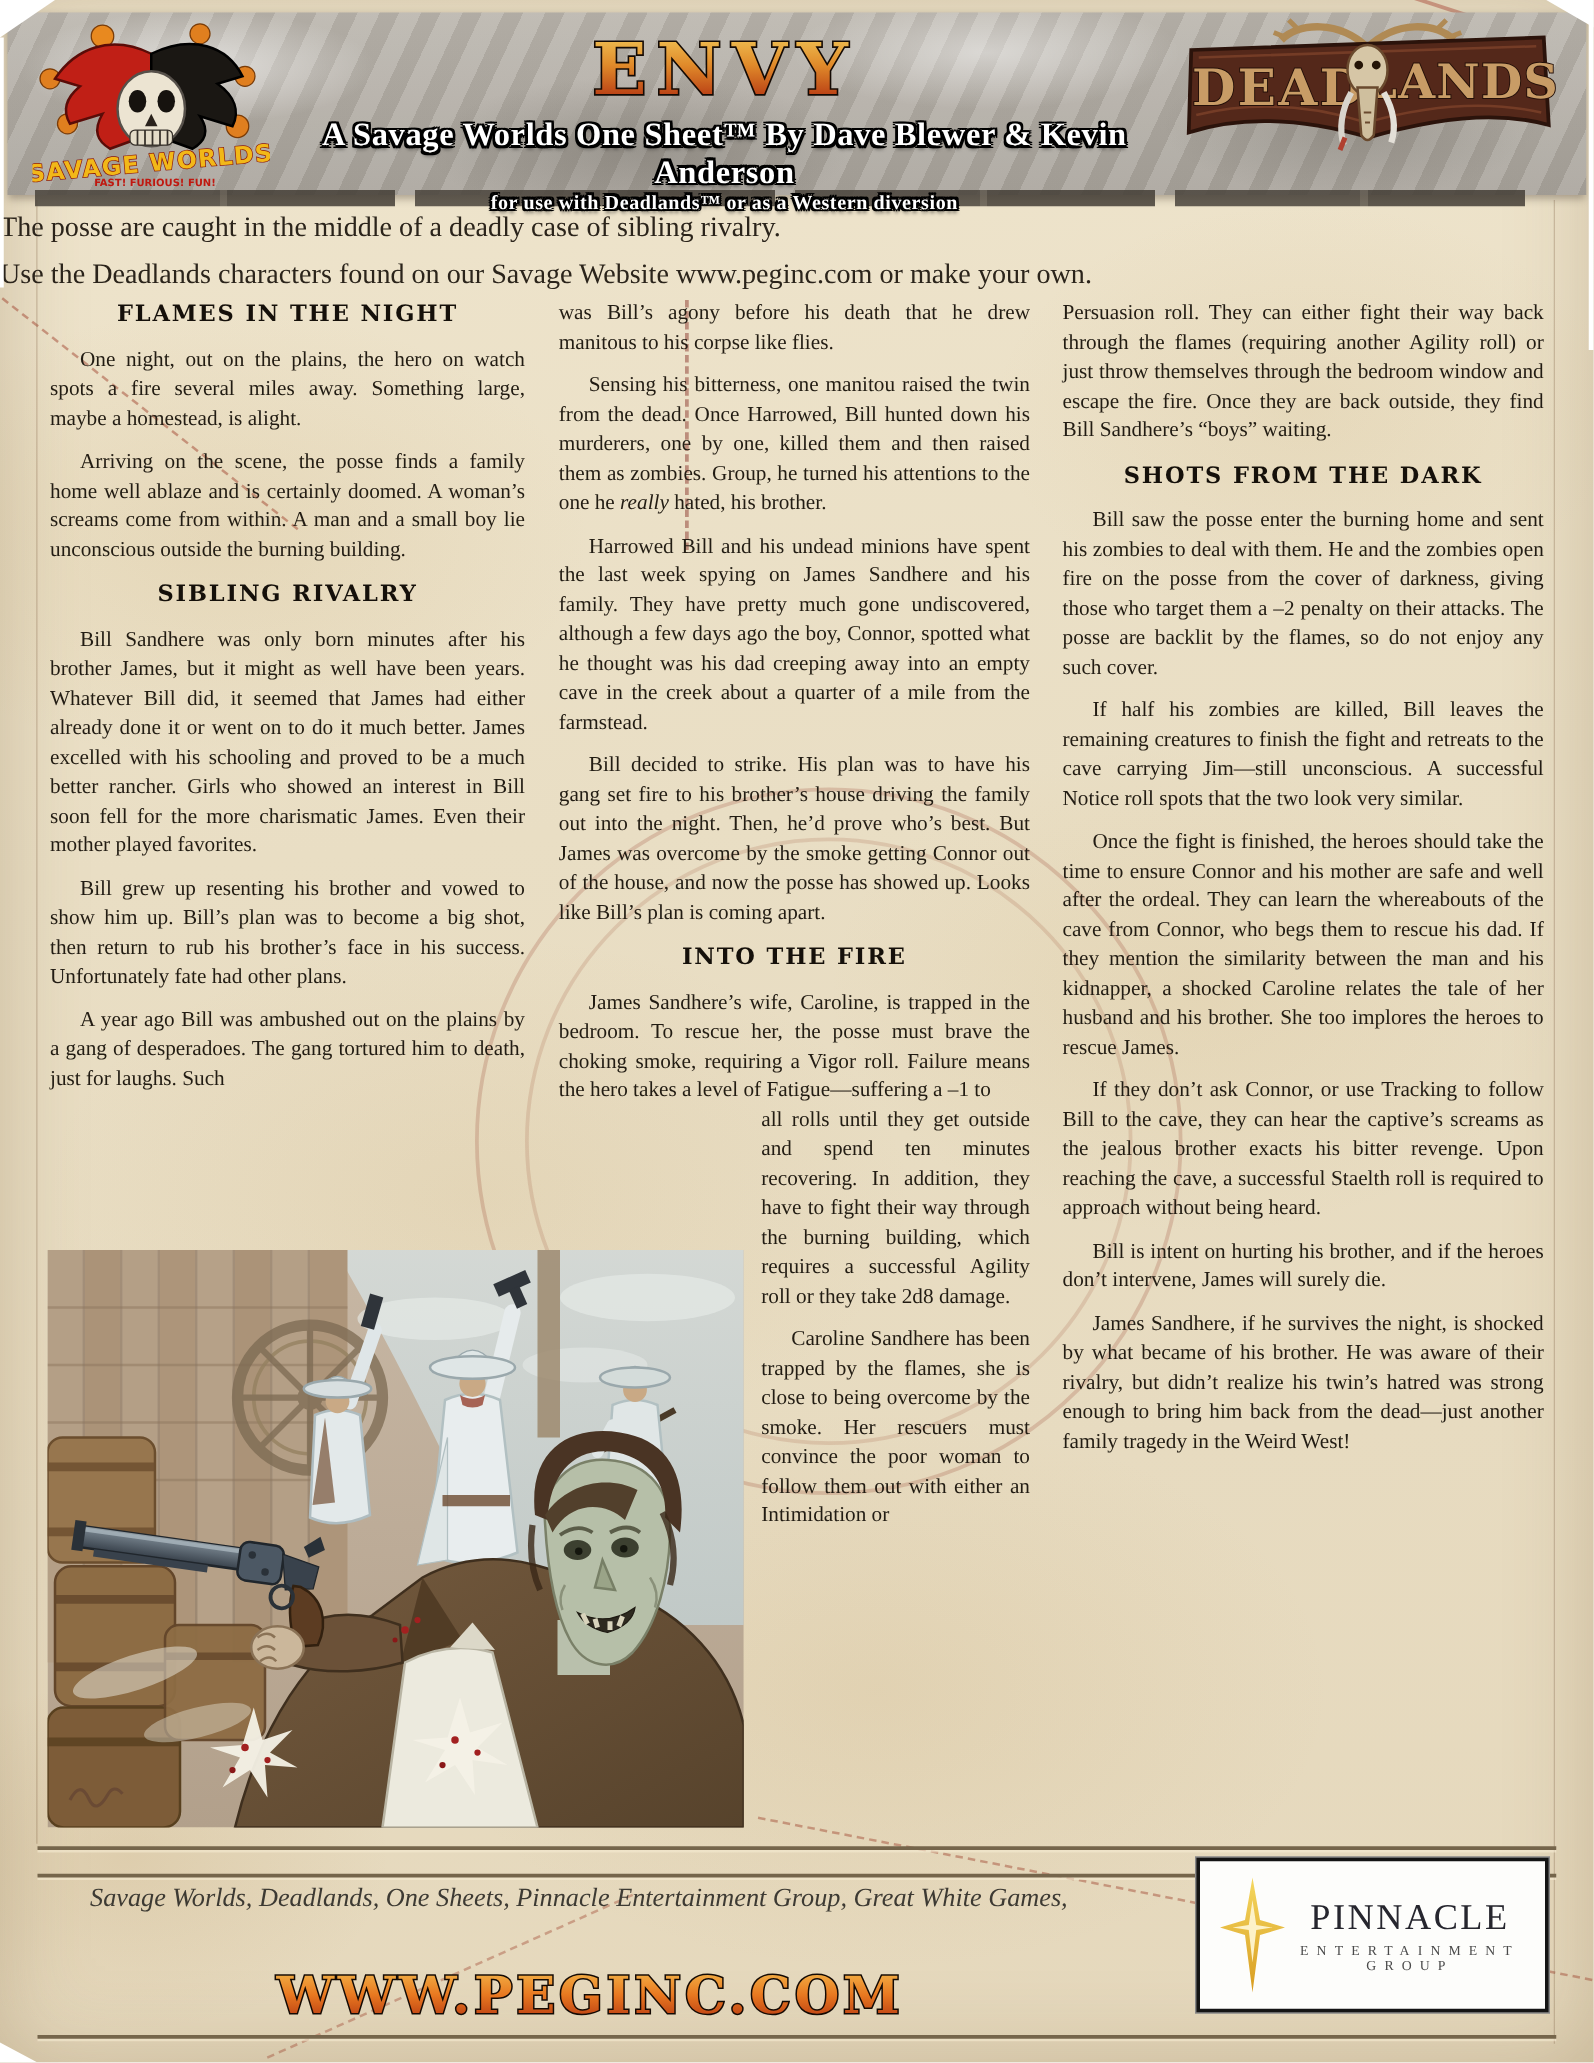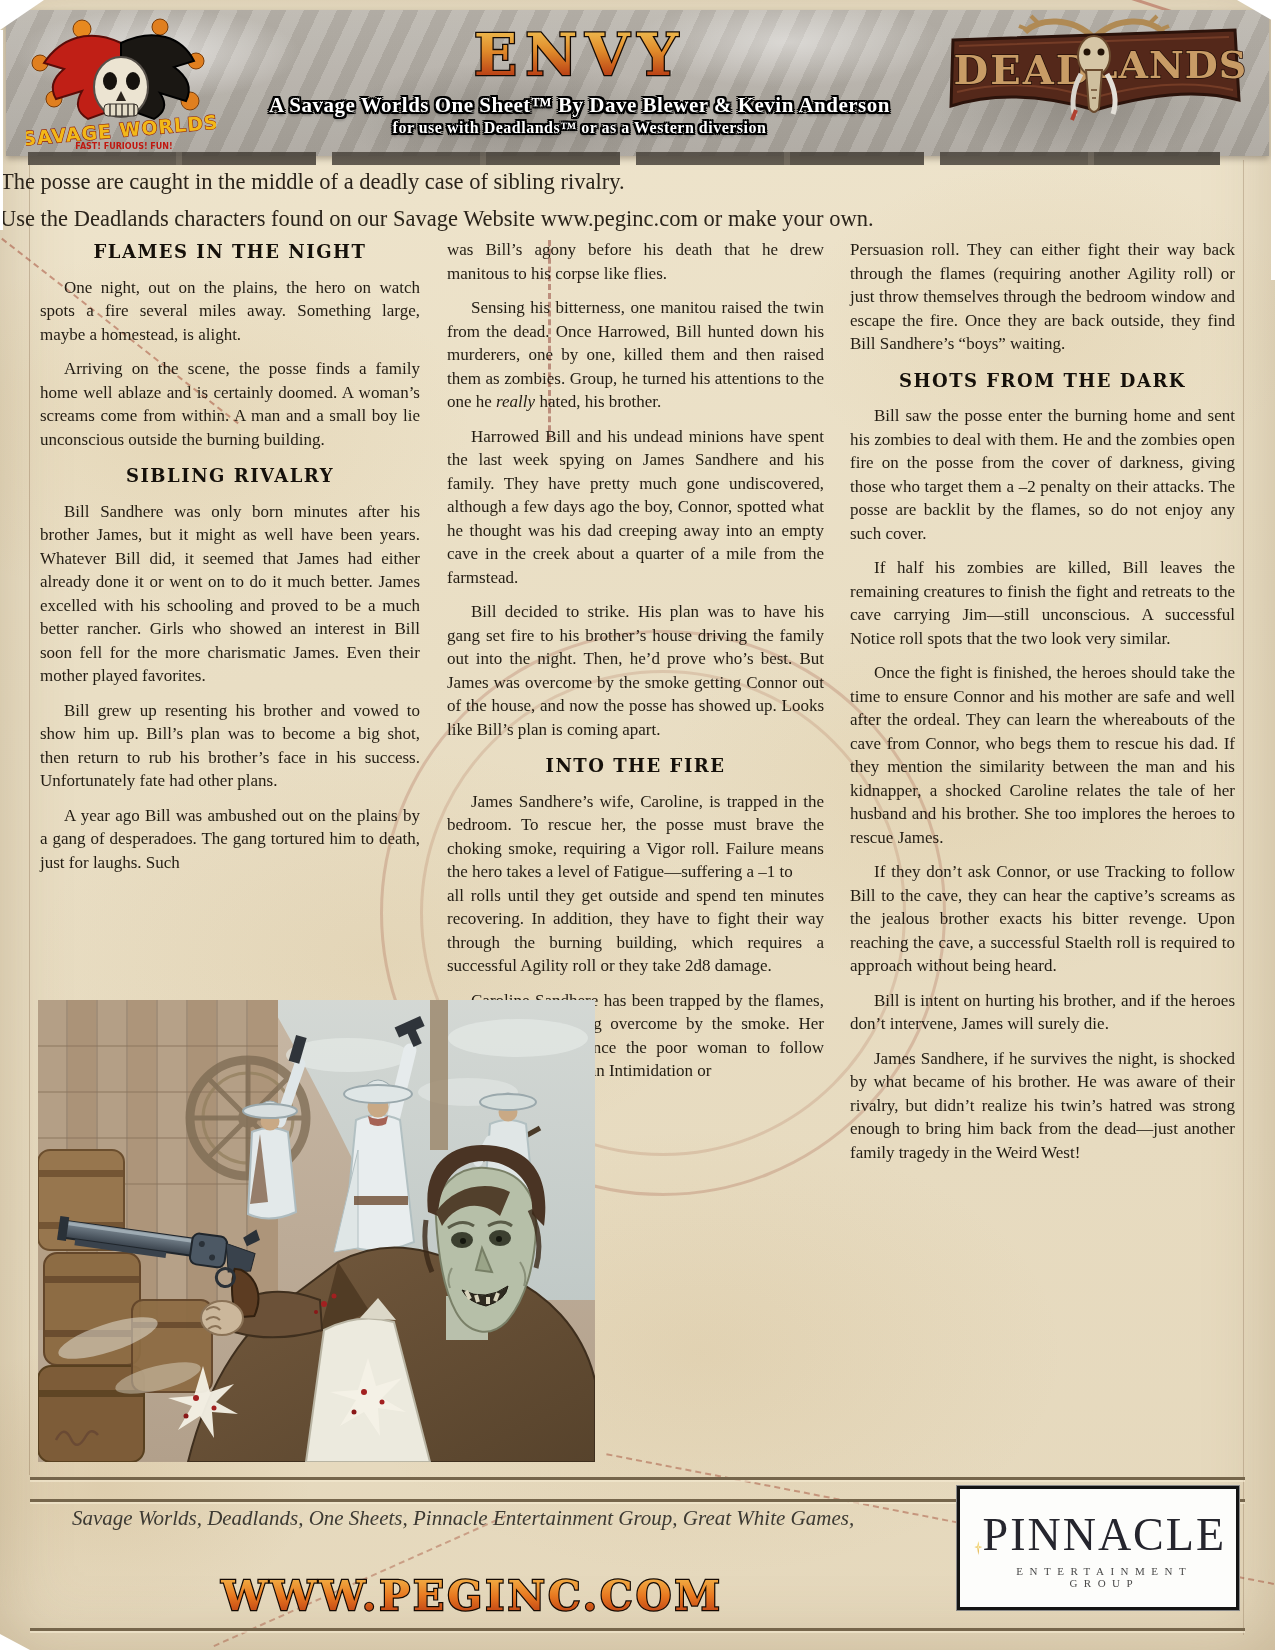--- a/index.html
+++ b/index.html
@@ -29,52 +29,52 @@
       radial-gradient(230px 90px at 85% 62%, rgba(92,87,80,.28), transparent 65%),
       repeating-linear-gradient(115deg, rgba(70,65,58,.08) 0 14px, rgba(255,255,255,.10) 14px 30px),
       linear-gradient(#bab5ad,#a8a39b);
     box-shadow:0 3px 6px rgba(60,50,40,.35);}
   .band-blocks{position:absolute;left:28px;top:152px;width:1192px;height:13px;opacity:.85;
     background:repeating-linear-gradient(90deg,#4a443c 0 148px,#5d564c 148px 154px,#443e36 154px 288px,rgba(0,0,0,0) 288px 304px);}
   .title-block{position:absolute;left:212px;top:16px;width:735px;text-align:center;}
   .envy-svg{display:block;margin:6px auto 0;}
   .sub{font-family:"Liberation Serif",serif;font-weight:bold;color:#ffffff;
     text-shadow:-2px -2px 0 #000,2px -2px 0 #000,-2px 2px 0 #000,2px 2px 0 #000,0 -2px 0 #000,0 2px 0 #000,-2px 0 0 #000,2px 0 0 #000,0 3px 3px rgba(0,0,0,.55);}
-  .sub1{font-size:21px;margin-top:5px;letter-spacing:.5px;}
+  .sub1{font-size:26px;margin-top:5px;letter-spacing:.5px;}
   .sub2{font-size:16px;margin-top:1px;letter-spacing:.5px;}
   .jester{position:absolute;left:26px;top:11px;}
   .deadlands{position:absolute;left:943px;top:12px;}
   
   .intro{position:absolute;left:0;top:163px;width:1275px;text-align:left;
     font-size:22.5px;line-height:37px;color:#2b241b;}
   
   .col{position:absolute;top:238px;font-size:17px;line-height:23.5px;color:#221c13;text-align:justify;}
   .col1{left:40px;width:380px;}
   .col2{left:447px;width:377px;}
   .col3{left:850px;width:385px;}
   .body-p{margin:0 0 11px;text-indent:24px;}
   .keep{margin-bottom:0;}
   .col-h{font-family:"DejaVu Serif",serif;font-weight:bold;font-size:18px;letter-spacing:1.5px;
     text-align:center;margin:13px 0 12px;color:#15100a;text-indent:0;}
   .first-h{margin-top:2px;}
-  .narrow{}
+  .narrow{margin-left:162px;}
   .cont{text-indent:0;}
   
   .illus{position:absolute;left:38px;top:1000px;}
   
   .mark{position:absolute;pointer-events:none;}
   .ring{border:3px solid rgba(148,66,46,.22);border-radius:50%;}
   
   .rule{position:absolute;left:30px;width:1215px;height:3px;background:#75654b;box-shadow:0 2px 0 rgba(245,235,210,.6);}
   .copyright{position:absolute;left:72px;top:1504px;font-style:italic;font-size:21px;line-height:28px;color:#3d3a33;}
   .peginc{position:absolute;left:205px;top:1570px;}
   .pinnacle-box{position:absolute;left:957px;top:1486px;width:282px;height:124px;background:#fdfdfb;
     border:3px solid #141414;box-sizing:border-box;display:flex;align-items:center;padding:8px 10px 8px 14px;box-shadow:0 0 0 1px #888;}
   .pin-text{flex:1;text-align:center;}
-  .pin-name{font-family:"Liberation Serif",serif;font-size:46px;letter-spacing:2px;color:#26262e;}
+  .pin-name{font-family:"Liberation Serif",serif;font-size:29px;letter-spacing:2px;color:#26262e;}
   .pin-tag{font-family:"Liberation Serif",serif;font-size:11px;letter-spacing:6.5px;color:#4a4a4a;margin-top:4px;}
 </style>
 </head>
 <body>
 
 <div class="page">
 
   <div class="mark" style="left:-30px;top:330px;width:300px;border-top:2px dashed rgba(155,55,35,.45);transform:rotate(38deg);"></div>
   <div class="mark" style="left:548px;top:240px;height:200px;border-left:3px dashed rgba(130,40,30,.45);"></div>
   <div class="mark ring" style="left:380px;top:630px;width:560px;height:560px;"></div>

